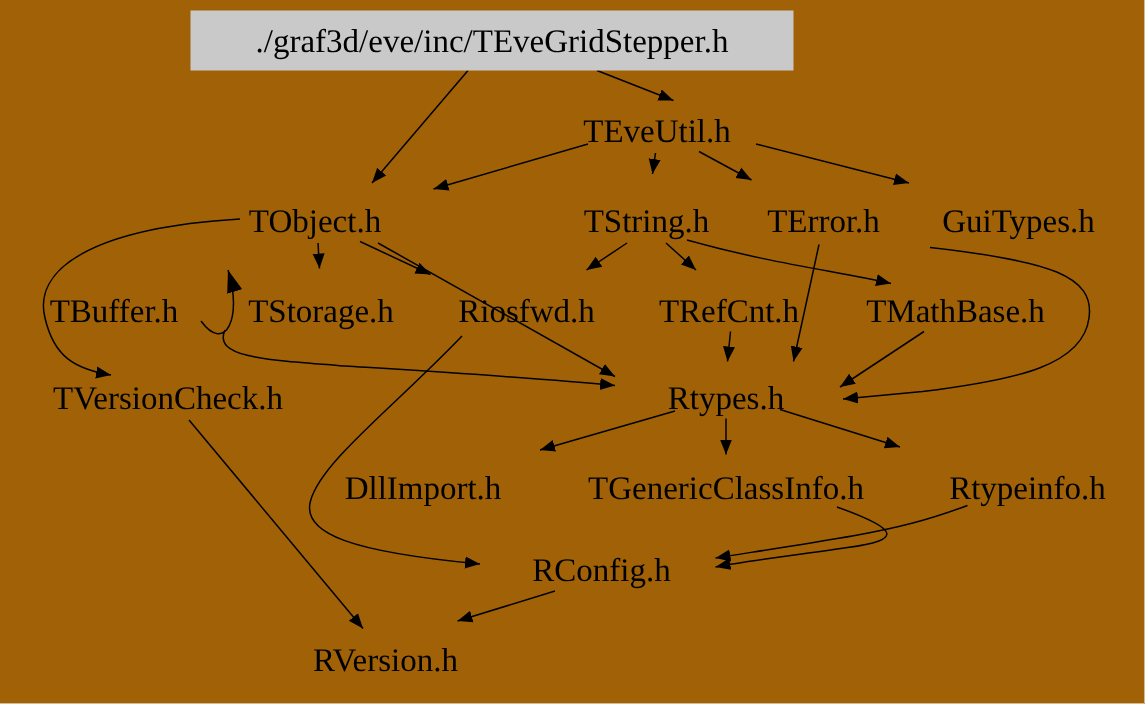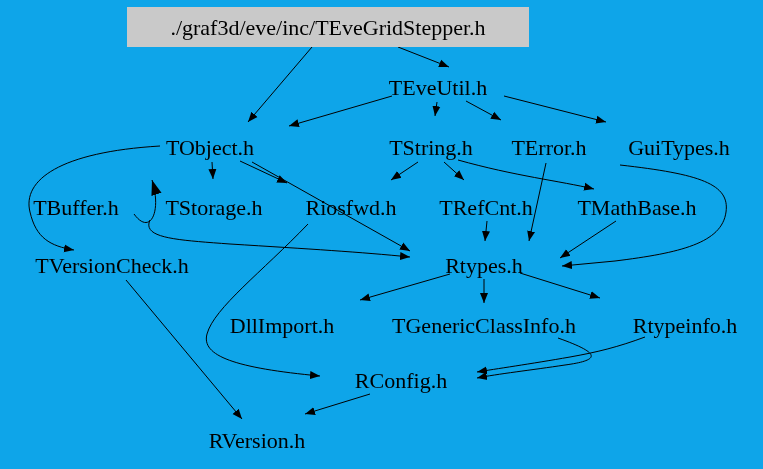--- a/index.html
+++ b/index.html
@@ -4,21 +4,21 @@
 <style>
   html,body{
     margin:0;
     padding:0;
     background:#ffffff;
     font-family:"Liberation Serif", serif;
   }
   .graph-wrap{
     width:763px;
     height:469px;
-    background:#0ea5e9;
+    background:#a16207;
     position:relative;
     overflow:hidden;
     text-decoration:underline;
   }
   svg text{
     font-family:"Liberation Serif", serif;
     font-size:22px;
     fill:#000000;
   }
   svg text.root-label{

